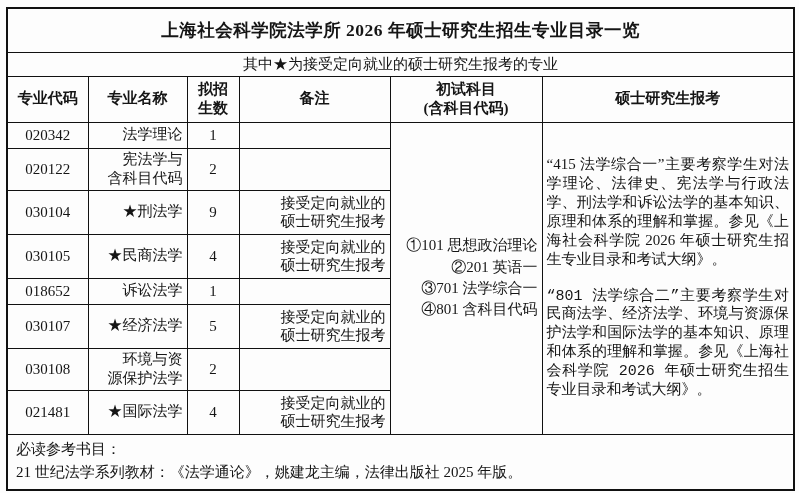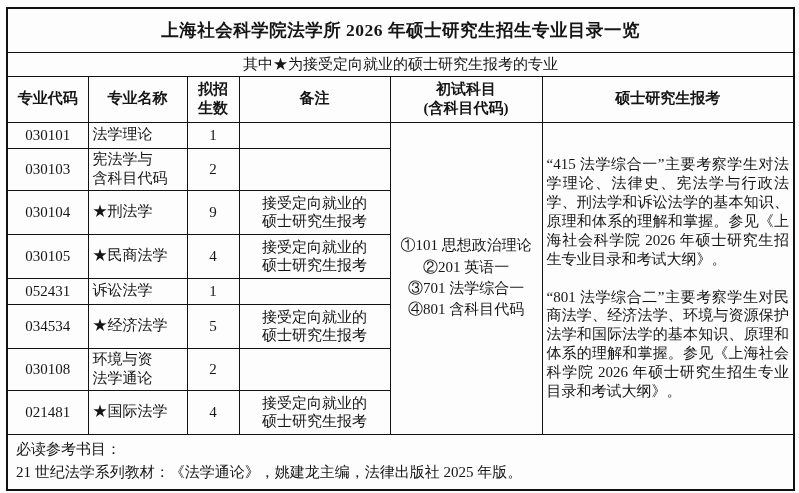--- a/index.html
+++ b/index.html
@@ -42,44 +42,44 @@
   }
   tr.header-row th{
     height:46px;
     text-align:center;
     font-weight:bold;
     font-size:15px;
     white-space:pre-line;
     line-height:1.3;
   }
   td.c-code, td.c-quota{text-align:center;}
-  td.c-name{text-align:left;white-space:pre-line;line-height:1.3;}
+  td.c-name{text-align:right;white-space:pre-line;line-height:1.3;}
   td.c-note{
-    text-align:center;
+    text-align:right;
     font-weight:bold;
     font-size:17px;
     line-height:1.22;
     padding:1px 2px 1px 7px;
     white-space:pre-line;
   }
   td.c-subjects{
     vertical-align:middle;
     padding:0 9px;
     font-size:15px;
     line-height:1.42;
-    text-align:center;
+    text-align:right;
   }
   td.c-scope{
     vertical-align:middle;
     padding:10px 10px 8px 10px;
     font-size:15.4px;
     line-height:1.26;
     text-align:justify;
   }
-  .scope-para + .scope-para{margin-top:19px;}
+  .scope-para + .scope-para{margin-top:19px;font-family:Liberation Mono, monospace;}
   tr.footer-row td{
     text-align:left;
     padding:3px 8px 5px 8px;
     font-size:15px;
     line-height:1.55;
     vertical-align:middle;
   }
   
   tr.rh-s{height:26px;}
   tr.rh-m{height:39px;}
@@ -113,38 +113,38 @@
       <th>专业名称</th>
       <th>拟招
 生数</th>
       <th>备注</th>
       <th>初试科目
 (含科目代码)</th>
       <th>硕士研究生报考</th>
     </tr>
 
     <tr class="rh-s">
-      <td class="c-code">030101</td>
+      <td class="c-code">020342</td>
       <td class="c-name">法学理论</td>
       <td class="c-quota">1</td>
       <td class="c-note"></td>
       <td class="c-subjects" rowspan="8">
         <div>①101 思想政治理论</div>
         <div>②201 英语一</div>
         <div>③701 法学综合一</div>
         <div>④801 含科目代码</div>
       </td>
       <td class="c-scope" rowspan="8">
         <div class="scope-para">“415 法学综合一”主要考察学生对法学理论、法律史、宪法学与行政法学、刑法学和诉讼法学的基本知识、原理和体系的理解和掌握。参见《上海社会科学院 2026 年硕士研究生招生专业目录和考试大纲》。</div>
         <div class="scope-para">“801 法学综合二”主要考察学生对民商法学、经济法学、环境与资源保护法学和国际法学的基本知识、原理和体系的理解和掌握。参见《上海社会科学院 2026 年硕士研究生招生专业目录和考试大纲》。</div>
       </td>
     </tr>
 
     <tr class="rh-m">
-      <td class="c-code">030103</td>
+      <td class="c-code">020122</td>
       <td class="c-name">宪法学与
 含科目代码</td>
       <td class="c-quota">2</td>
       <td class="c-note"></td>
     </tr>
 
     <tr class="rh-l">
       <td class="c-code">030104</td>
       <td class="c-name">★刑法学</td>
       <td class="c-quota">9</td>
@@ -154,38 +154,38 @@
 
     <tr class="rh-l">
       <td class="c-code">030105</td>
       <td class="c-name">★民商法学</td>
       <td class="c-quota">4</td>
       <td class="c-note">接受定向就业的
 硕士研究生报考</td>
     </tr>
 
     <tr class="rh-s">
-      <td class="c-code">052431</td>
+      <td class="c-code">018652</td>
       <td class="c-name">诉讼法学</td>
       <td class="c-quota">1</td>
       <td class="c-note"></td>
     </tr>
 
     <tr class="rh-l">
-      <td class="c-code">034534</td>
+      <td class="c-code">030107</td>
       <td class="c-name">★经济法学</td>
       <td class="c-quota">5</td>
       <td class="c-note">接受定向就业的
 硕士研究生报考</td>
     </tr>
 
     <tr class="rh-m">
       <td class="c-code">030108</td>
       <td class="c-name">环境与资
-法学通论</td>
+源保护法学</td>
       <td class="c-quota">2</td>
       <td class="c-note"></td>
     </tr>
 
     <tr class="rh-l">
       <td class="c-code">021481</td>
       <td class="c-name">★国际法学</td>
       <td class="c-quota">4</td>
       <td class="c-note">接受定向就业的
 硕士研究生报考</td>

